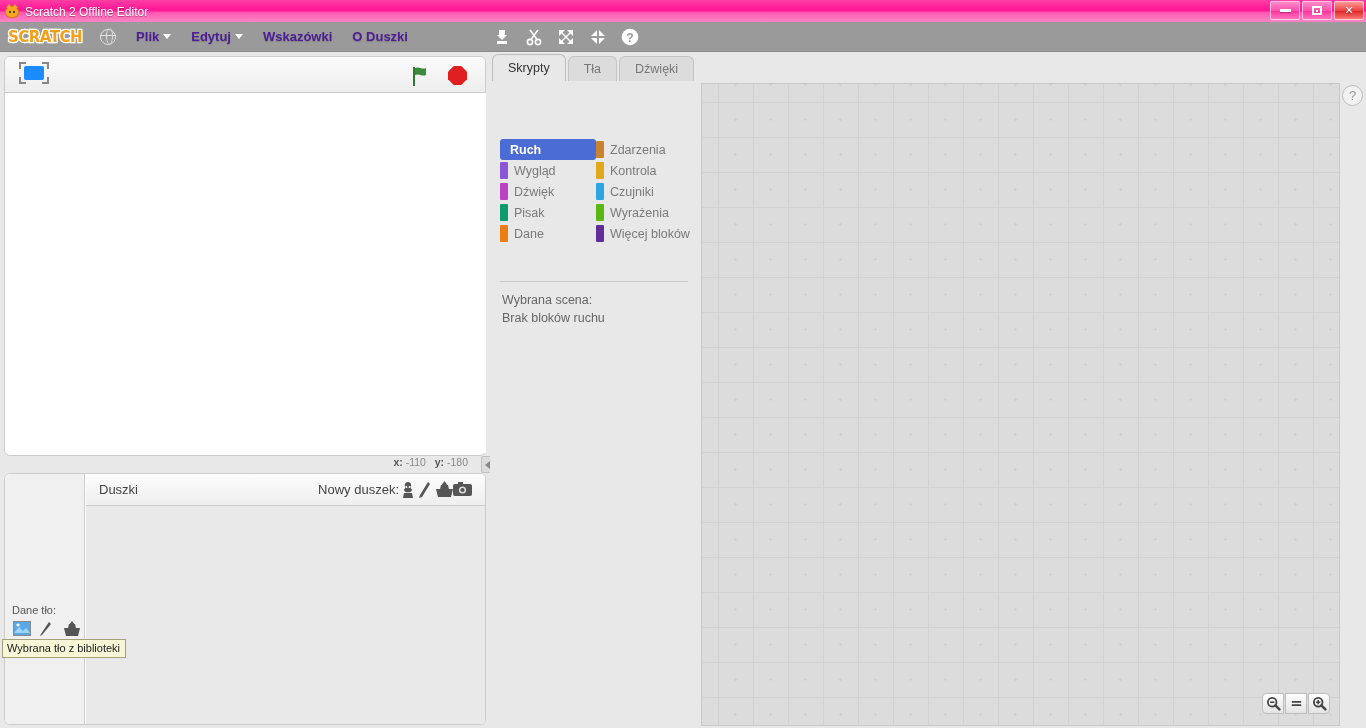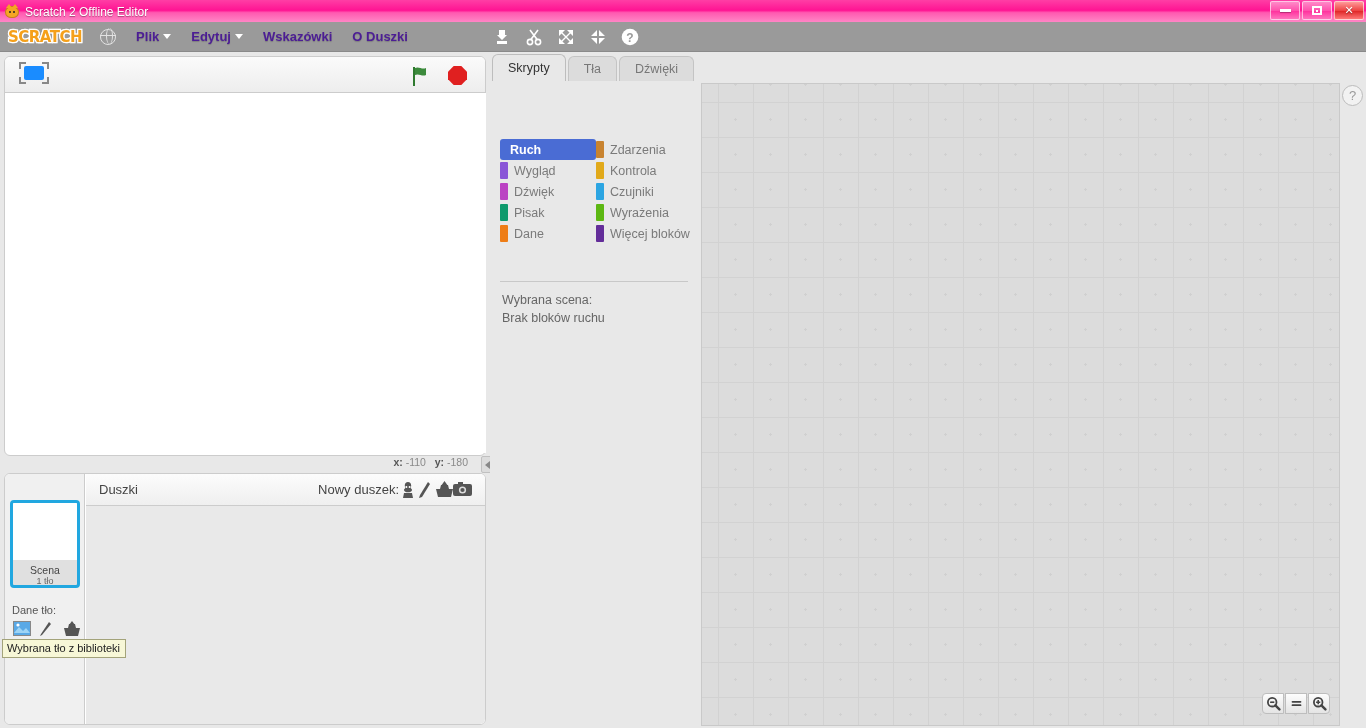--- a/index.html
+++ b/index.html
@@ -355,25 +355,20 @@
   <b>x:</b>
   <span>-110</span>
   &nbsp;
   <b>y:</b>
   <span>-180</span>
 </div>
 <div id="collapse-arrow"></div>
 
 <div id="sprite-pane">
   <div id="stage-selector-col">
-    <div id="stage-thumb">
-      <div class="thumb-img"></div>
-      <div class="thumb-name">Scena</div>
-      <div class="thumb-sub">1 tło</div>
-    </div>
     <div id="new-backdrop-label">Dane tło:</div>
     <div id="new-backdrop-icons">
       <div class="icon-btn">
         <svg width="18" height="15" viewBox="0 0 18 15">
             <rect x="0.5" y="0.5" width="17" height="14" fill="#5aa9e6" stroke="#888"></rect>
             <path d="M1 12l5-6 4 4 3-3 4 5z" fill="#9ed4f5"></path>
             <circle cx="5" cy="4" r="1.6" fill="#fff"></circle>
           </svg>
       </div>
       <div class="icon-btn">

